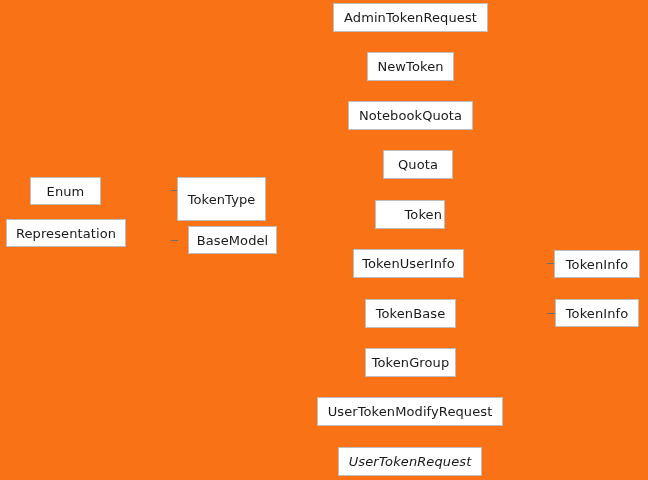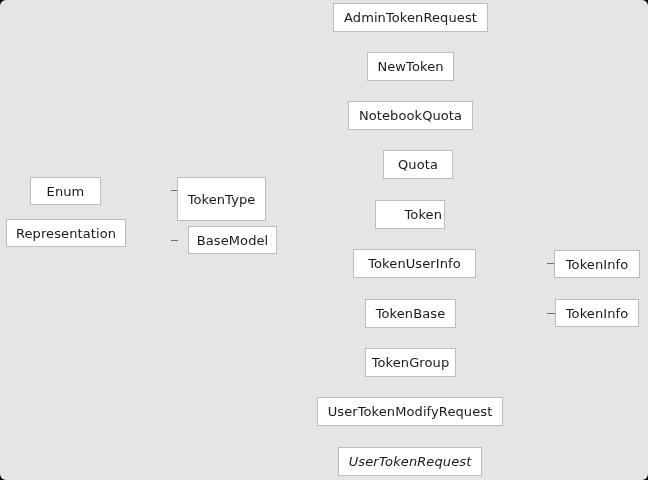--- a/index.html
+++ b/index.html
@@ -35,41 +35,41 @@
   }
   .edge-stub {
     position: absolute;
     background: #6e6e6e;
     height: 1px;
   }
 </style>
 </head>
 <body>
 
-<div id="canvas" style="background: #e5e5e5; border-radius: 6px;">
+<div id="canvas" style="background: #f97316;">
     <div class="edge-stub" style="left: 171px; top: 190px; width: 7px; background: rgb(110, 110, 110);"></div>
     <div class="edge-stub" style="left: 171px; top: 240px; width: 7px; background: rgb(110, 110, 110);"></div>
     <div class="edge-stub" style="left: 547px; top: 263px; width: 8px; background: rgb(110, 110, 110);"></div>
     <div class="edge-stub" style="left: 547px; top: 313px; width: 8px; background: rgb(110, 110, 110);"></div>
     <div class="node" style="left: 333px; top: 3px; width: 155px; height: 29px; background: rgb(255, 255, 255); border-color: rgb(189, 189, 189); color: rgb(26, 26, 26);">
       <span class="node-label">AdminTokenRequest</span>
     </div>
     <div class="node" style="left: 367px; top: 52px; width: 87px; height: 29px; background: rgb(255, 255, 255); border-color: rgb(189, 189, 189); color: rgb(26, 26, 26);">
       <span class="node-label">NewToken</span>
     </div>
     <div class="node" style="left: 348px; top: 101px; width: 125px; height: 29px; background: rgb(255, 255, 255); border-color: rgb(189, 189, 189); color: rgb(26, 26, 26);">
       <span class="node-label">NotebookQuota</span>
     </div>
     <div class="node" style="left: 375px; top: 150px; width: 70px; height: 29px; background: rgb(255, 255, 255); border-color: rgb(189, 189, 189); color: rgb(26, 26, 26); margin-left: 8px;">
       <span class="node-label">Quota</span>
     </div>
     <div class="node" style="left: 375px; top: 200px; width: 70px; height: 29px; background: rgb(255, 255, 255); border-color: rgb(189, 189, 189); color: rgb(26, 26, 26); justify-content: flex-end;">
       <span class="node-label">Token</span>
     </div>
-    <div class="node" style="left: 353px; top: 249px; width: 123px; height: 29px; background: rgb(255, 255, 255); border-color: rgb(189, 189, 189); color: rgb(26, 26, 26);">
+    <div class="node" style="left: 353px; top: 249px; width: 111px; height: 29px; background: rgb(255, 255, 255); border-color: rgb(189, 189, 189); color: rgb(26, 26, 26);">
       <span class="node-label">TokenUserInfo</span>
     </div>
     <div class="node" style="left: 365px; top: 299px; width: 91px; height: 29px; background: rgb(255, 255, 255); border-color: rgb(189, 189, 189); color: rgb(26, 26, 26);">
       <span class="node-label">TokenBase</span>
     </div>
     <div class="node" style="left: 365px; top: 348px; width: 91px; height: 29px; background: rgb(255, 255, 255); border-color: rgb(189, 189, 189); color: rgb(26, 26, 26);">
       <span class="node-label">TokenGroup</span>
     </div>
     <div class="node" style="left: 317px; top: 397px; width: 186px; height: 29px; background: rgb(255, 255, 255); border-color: rgb(189, 189, 189); color: rgb(26, 26, 26);">
       <span class="node-label">UserTokenModifyRequest</span>

